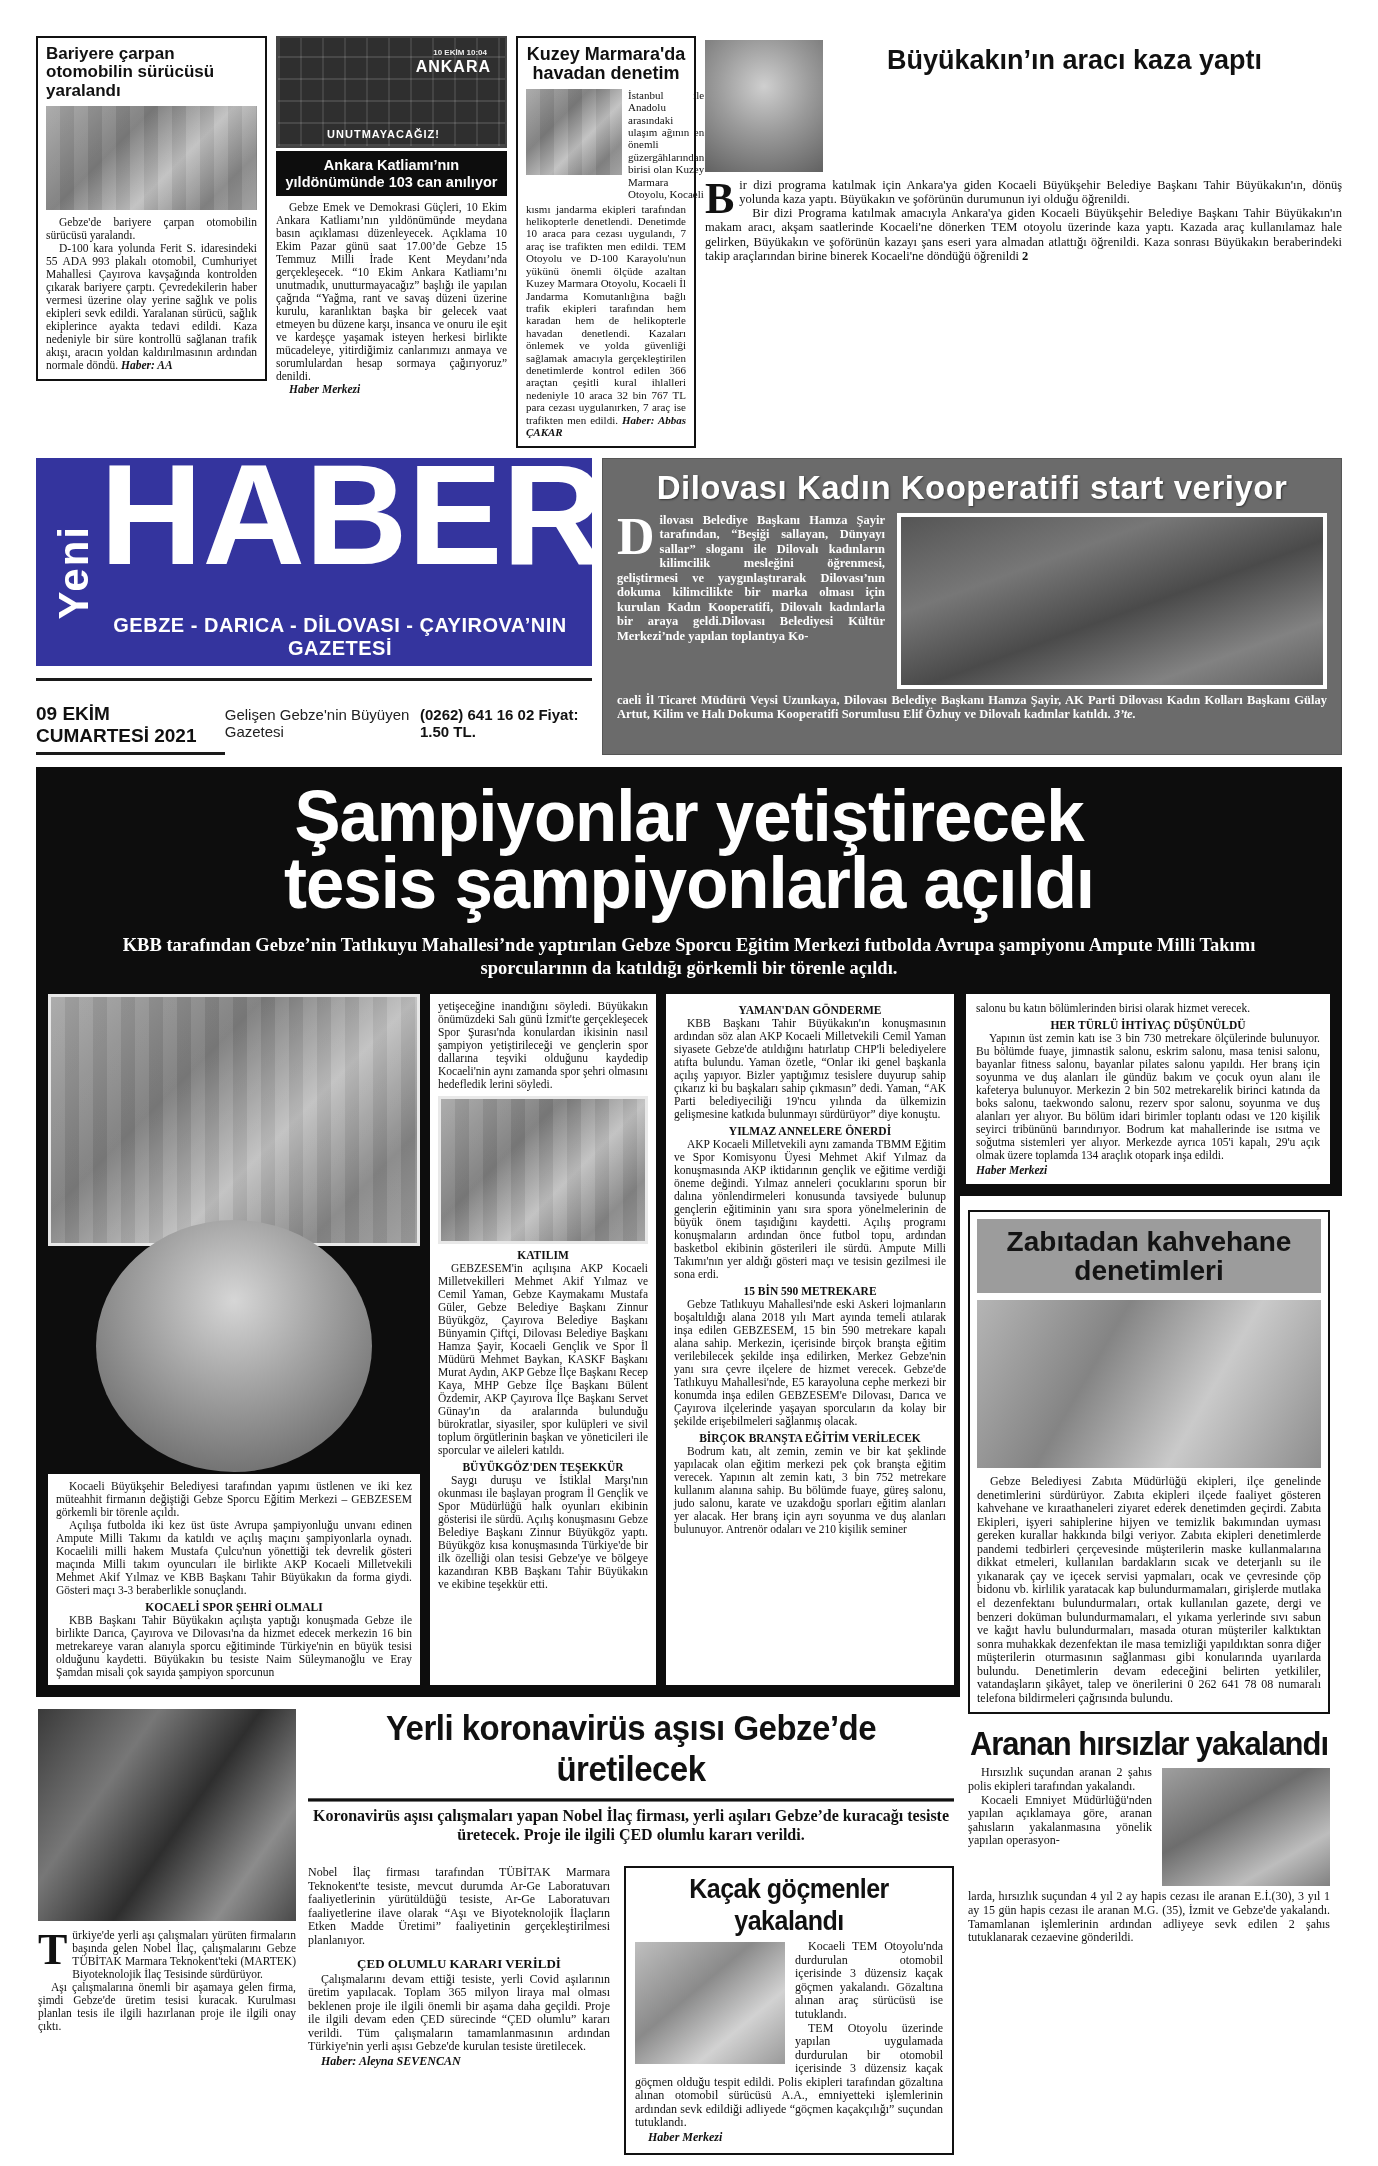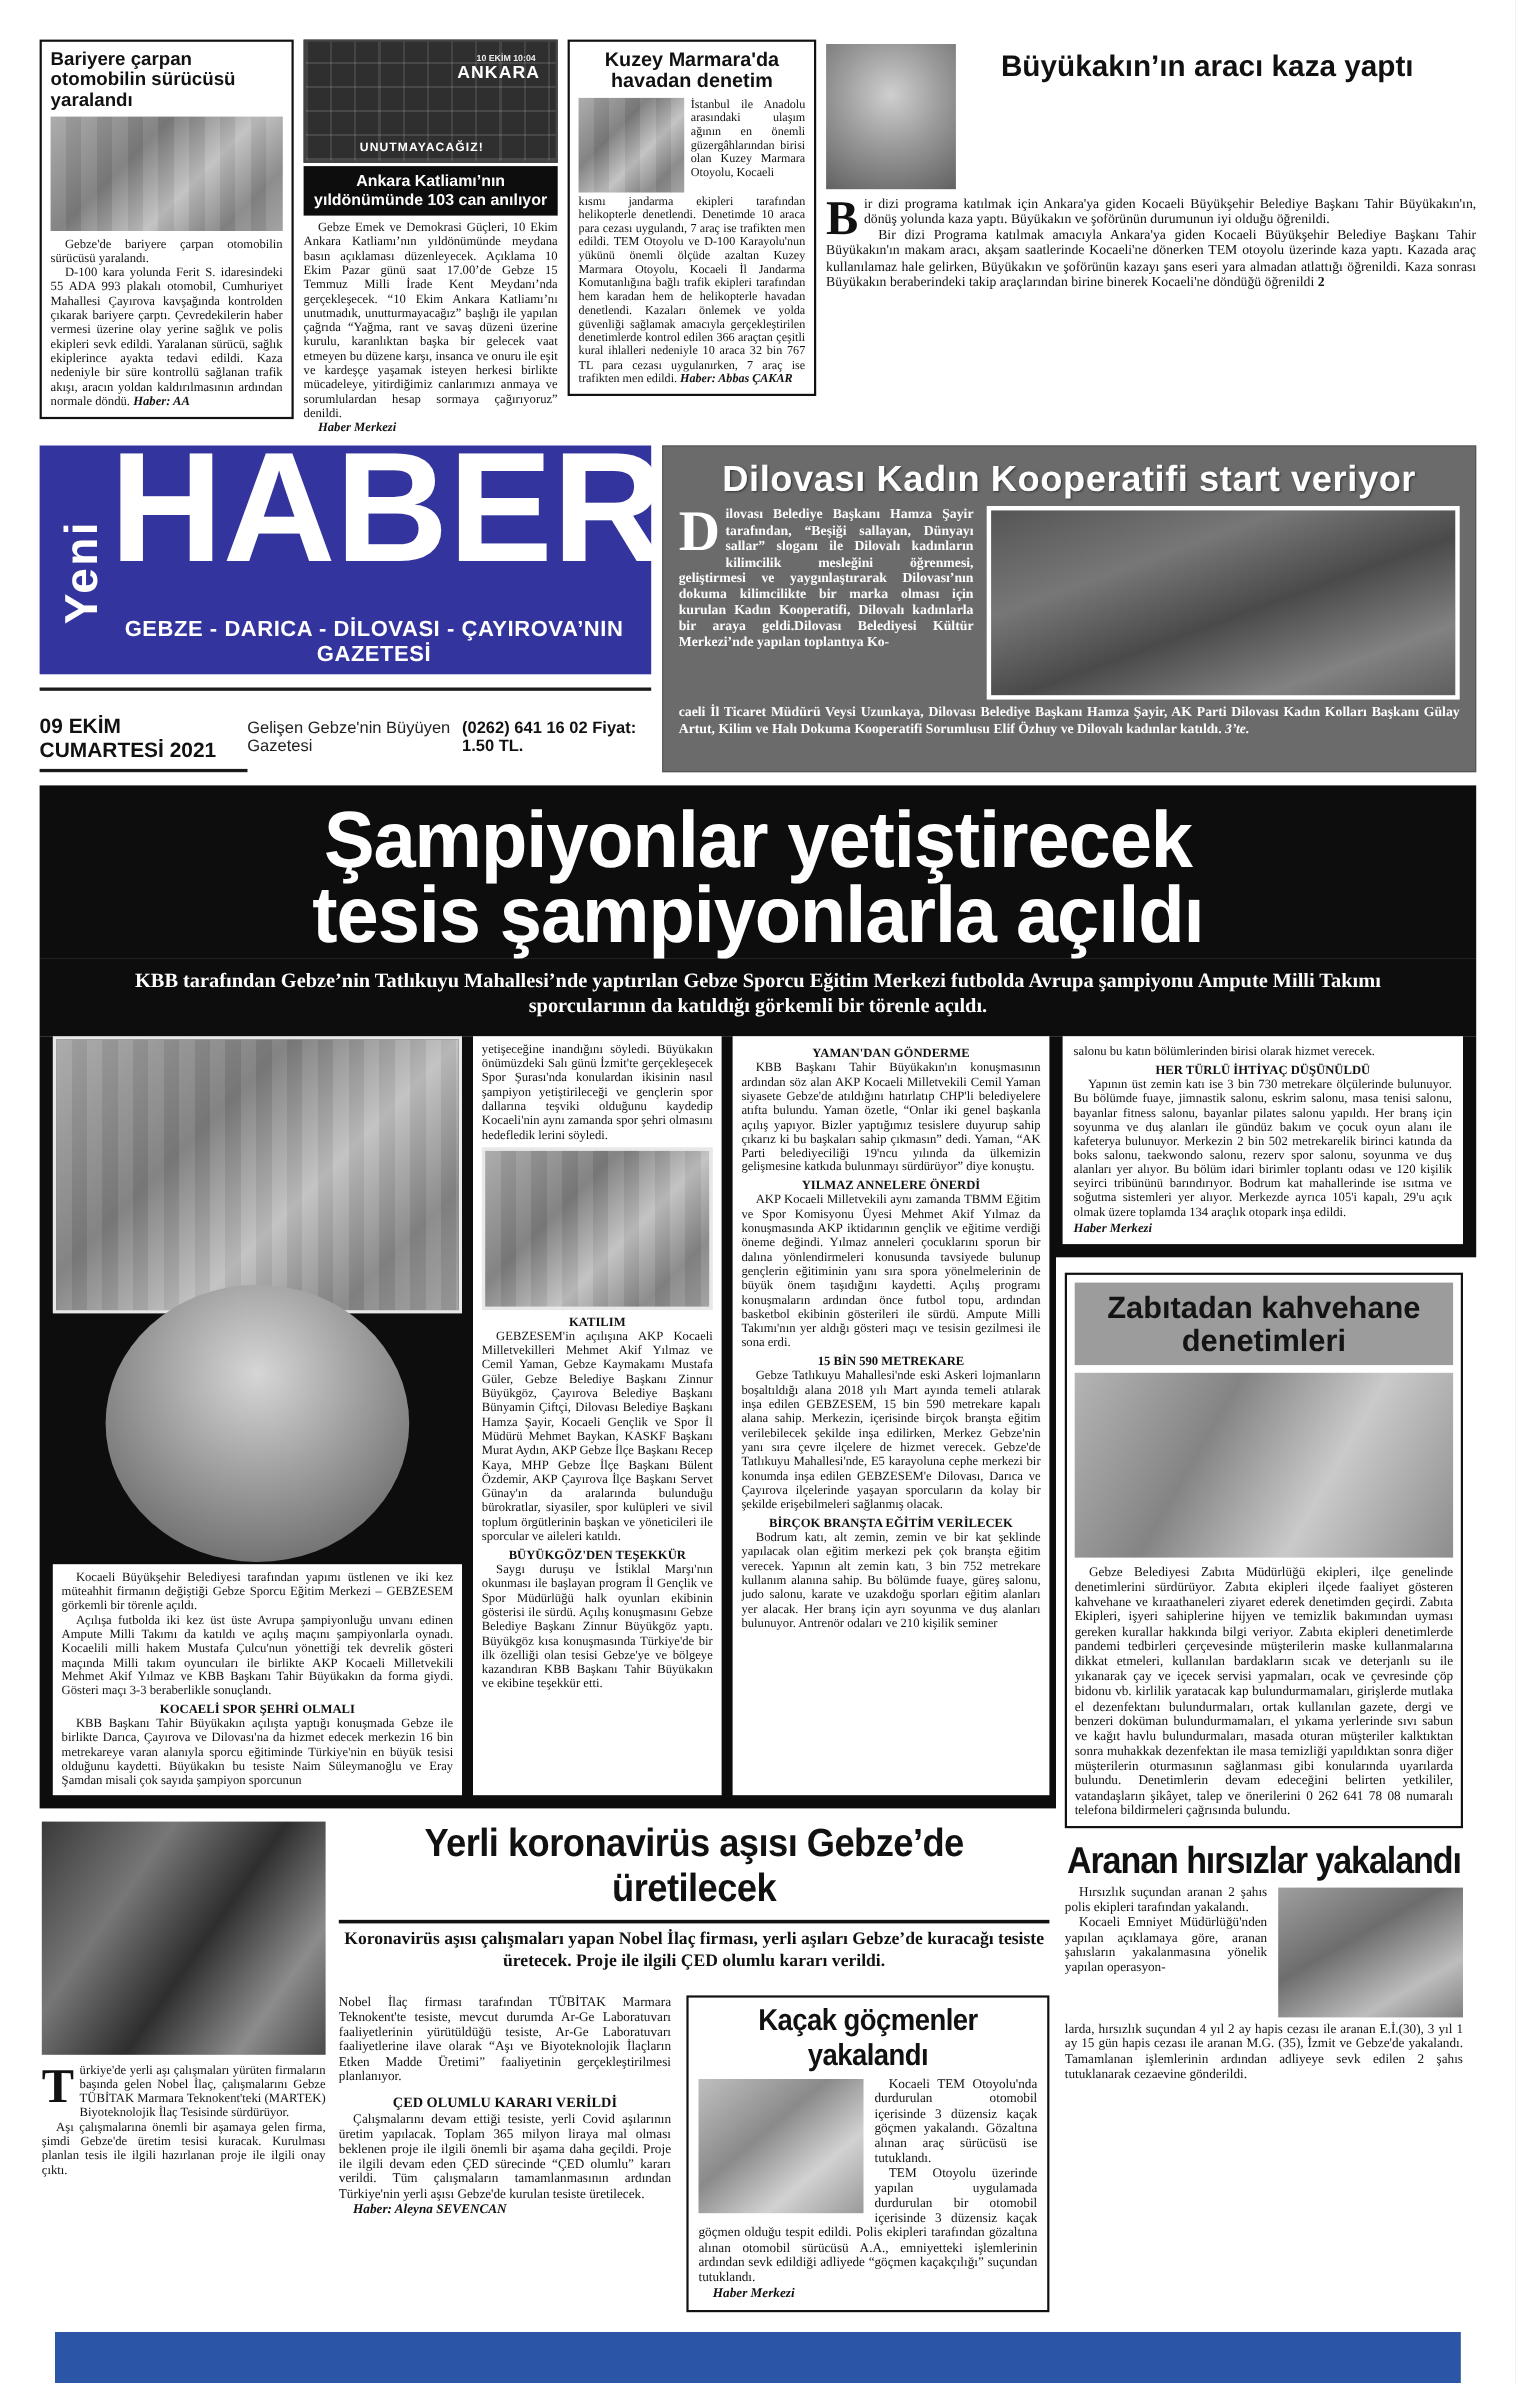--- a/index.html
+++ b/index.html
@@ -22,21 +22,21 @@
   .t-col1 .photo{height:104px;margin-bottom:6px}
   .t-col1 p{font-size:11.5px}
   .t-col2{width:231px}
   .ankara-photo{height:112px;background:#2f2f2f;position:relative;border:2px solid #444}
   .ankara-photo::before{content:"";position:absolute;inset:0;background:repeating-linear-gradient(0deg,rgba(255,255,255,.12) 0 2px,transparent 2px 22px),repeating-linear-gradient(90deg,rgba(255,255,255,.10) 0 2px,transparent 2px 22px)}
   .ank-t1{position:absolute;top:10px;right:18px;color:#eee;font-size:8px;font-weight:bold}
   .ank-t2{position:absolute;top:20px;right:14px;color:#fff;font-size:16px;font-weight:bold;letter-spacing:1px}
   .ank-t3{position:absolute;bottom:6px;left:0;right:16px;text-align:center;color:#fff;font-size:11px;font-weight:bold;letter-spacing:1px}
   .ank-bar{background:#0d0d0d;color:#fff;text-align:center;font-size:14.5px;line-height:1.15;font-weight:bold;padding:6px 4px;margin:3px 0 5px}
   .t-col2 p{font-size:11.5px}
-  .t-col3{width:226px}
+  .t-col3{width:180px}
   .t-col3 h3{font-size:18px;line-height:1.05;text-align:center;margin-bottom:6px}
   .k-row{display:flex;gap:6px;margin-bottom:2px}
   .k-row .photo{width:96px;height:86px;flex:none}
   .t-col3 p{font-size:11px}
   .t-col4{flex:1;padding-top:4px}
   .b-head{display:flex;gap:14px;margin-bottom:6px}
   .b-photo{width:118px;height:132px;flex:none;background:radial-gradient(circle at 50% 35%,#cfcfcf 0%,#9b9b9b 45%,#616161 100%)}
   .t-col4 h3{flex:1;font-size:27px;line-height:1.1;text-align:center;align-self:flex-start;padding:6px 30px 0 0}
   .t-col4 p{font-size:12.5px}
   .dropcap{float:left;font-weight:bold;font-size:44px;line-height:.82;padding:3px 5px 0 0}

